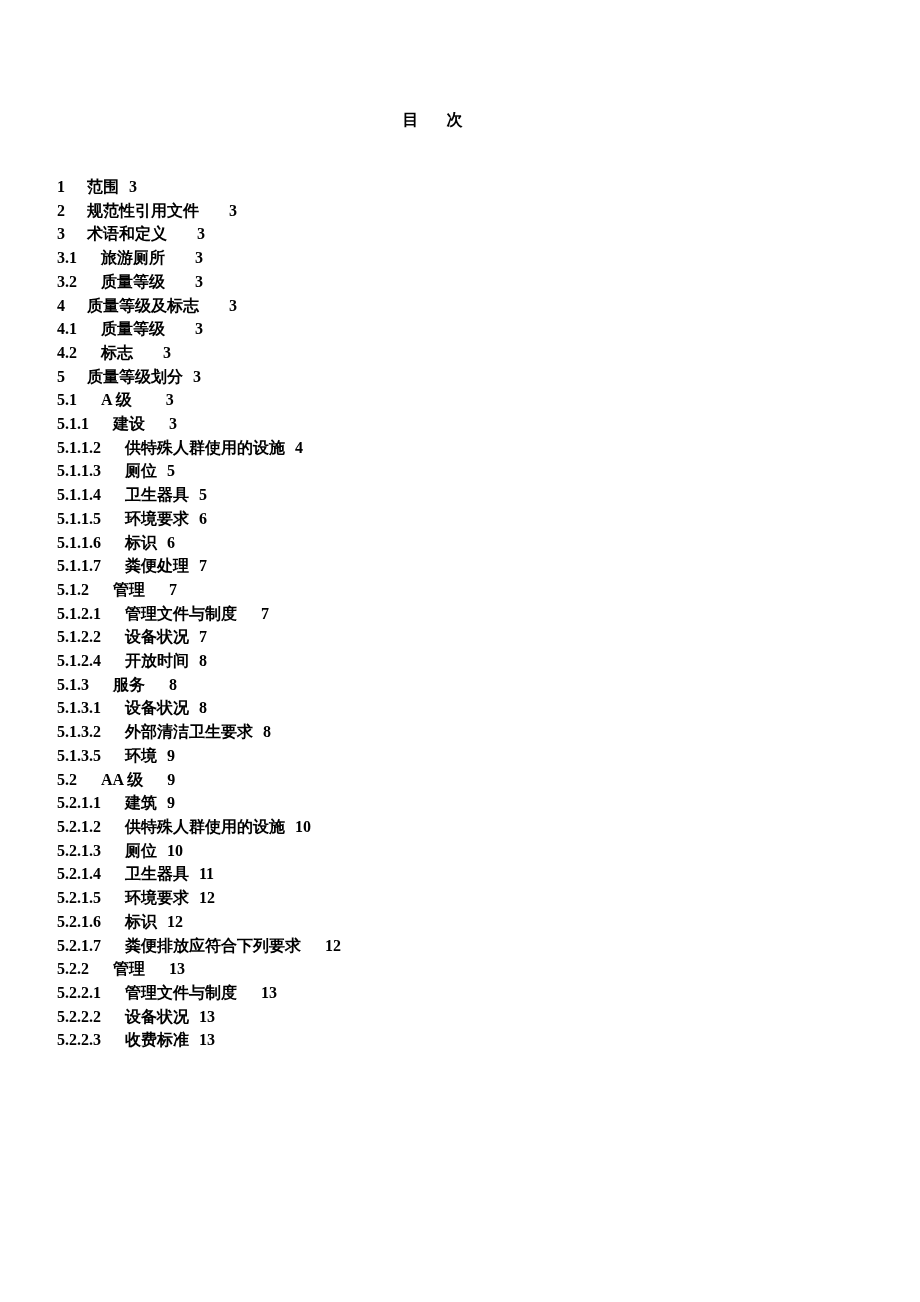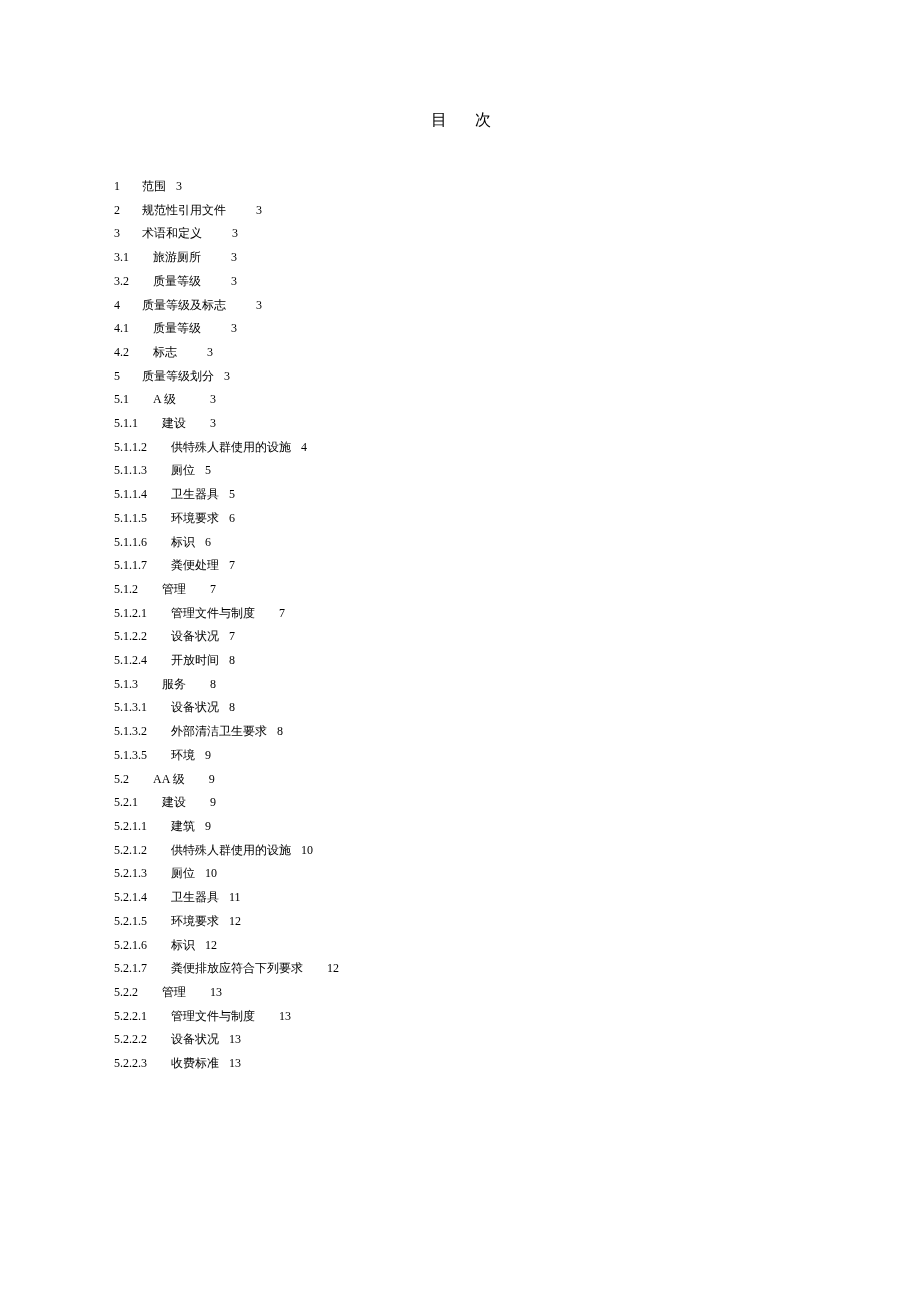--- a/index.html
+++ b/index.html
@@ -6,31 +6,32 @@
     margin: 0;
     padding: 0;
     background: #fff;
     font-family: "SimSun", "宋体", serif;
     color: #000;
     width: 920px;
     height: 1302px;
     position: relative;
   }
   .page {
-    padding: 110px 100px 0 114px;
+    padding: 110px 100px 0 57px;
     box-sizing: border-box;
+    font-weight: bold;
   }
   .title {
     text-align: center;
     font-size: 16px;
     letter-spacing: 12px;
     margin-bottom: 44px;
   }
   .toc {
-    font-size: 12px;
+    font-size: 16px;
     line-height: 23.7px;
   }
   .toc-line {
     white-space: nowrap;
   }
   .num {
     display: inline-block;
   }
   .lbl {
     display: inline-block;
@@ -69,21 +70,20 @@
       <div class="toc-line"><span class="num">5.1.1.7</span><span class="gap-med"></span><span class="lbl">粪便处理</span><span class="gap-sm"></span><span class="pg">7</span></div>
       <div class="toc-line"><span class="num">5.1.2</span><span class="gap-med"></span><span class="lbl">管理</span><span class="gap-med"></span><span class="pg">7</span></div>
       <div class="toc-line"><span class="num">5.1.2.1</span><span class="gap-med"></span><span class="lbl">管理文件与制度</span><span class="gap-med"></span><span class="pg">7</span></div>
       <div class="toc-line"><span class="num">5.1.2.2</span><span class="gap-med"></span><span class="lbl">设备状况</span><span class="gap-sm"></span><span class="pg">7</span></div>
       <div class="toc-line"><span class="num">5.1.2.4</span><span class="gap-med"></span><span class="lbl">开放时间</span><span class="gap-sm"></span><span class="pg">8</span></div>
       <div class="toc-line"><span class="num">5.1.3</span><span class="gap-med"></span><span class="lbl">服务</span><span class="gap-med"></span><span class="pg">8</span></div>
       <div class="toc-line"><span class="num">5.1.3.1</span><span class="gap-med"></span><span class="lbl">设备状况</span><span class="gap-sm"></span><span class="pg">8</span></div>
       <div class="toc-line"><span class="num">5.1.3.2</span><span class="gap-med"></span><span class="lbl">外部清洁卫生要求</span><span class="gap-sm"></span><span class="pg">8</span></div>
       <div class="toc-line"><span class="num">5.1.3.5</span><span class="gap-med"></span><span class="lbl">环境</span><span class="gap-sm"></span><span class="pg">9</span></div>
       <div class="toc-line"><span class="num">5.2</span><span class="gap-med"></span><span class="lbl">AA 级</span><span class="gap-med"></span><span class="pg">9</span></div>
-      <div class="toc-line"><span class="num">5.2.1</span><span class="gap-med"></span><span class="lbl">建设</span><span class="gap-med"></span><span class="pg">9</span></div>
       <div class="toc-line"><span class="num">5.2.1.1</span><span class="gap-med"></span><span class="lbl">建筑</span><span class="gap-sm"></span><span class="pg">9</span></div>
       <div class="toc-line"><span class="num">5.2.1.2</span><span class="gap-med"></span><span class="lbl">供特殊人群使用的设施</span><span class="gap-sm"></span><span class="pg">10</span></div>
       <div class="toc-line"><span class="num">5.2.1.3</span><span class="gap-med"></span><span class="lbl">厕位</span><span class="gap-sm"></span><span class="pg">10</span></div>
       <div class="toc-line"><span class="num">5.2.1.4</span><span class="gap-med"></span><span class="lbl">卫生器具</span><span class="gap-sm"></span><span class="pg">11</span></div>
       <div class="toc-line"><span class="num">5.2.1.5</span><span class="gap-med"></span><span class="lbl">环境要求</span><span class="gap-sm"></span><span class="pg">12</span></div>
       <div class="toc-line"><span class="num">5.2.1.6</span><span class="gap-med"></span><span class="lbl">标识</span><span class="gap-sm"></span><span class="pg">12</span></div>
       <div class="toc-line"><span class="num">5.2.1.7</span><span class="gap-med"></span><span class="lbl">粪便排放应符合下列要求</span><span class="gap-med"></span><span class="pg">12</span></div>
       <div class="toc-line"><span class="num">5.2.2</span><span class="gap-med"></span><span class="lbl">管理</span><span class="gap-med"></span><span class="pg">13</span></div>
       <div class="toc-line"><span class="num">5.2.2.1</span><span class="gap-med"></span><span class="lbl">管理文件与制度</span><span class="gap-med"></span><span class="pg">13</span></div>
       <div class="toc-line"><span class="num">5.2.2.2</span><span class="gap-med"></span><span class="lbl">设备状况</span><span class="gap-sm"></span><span class="pg">13</span></div>

